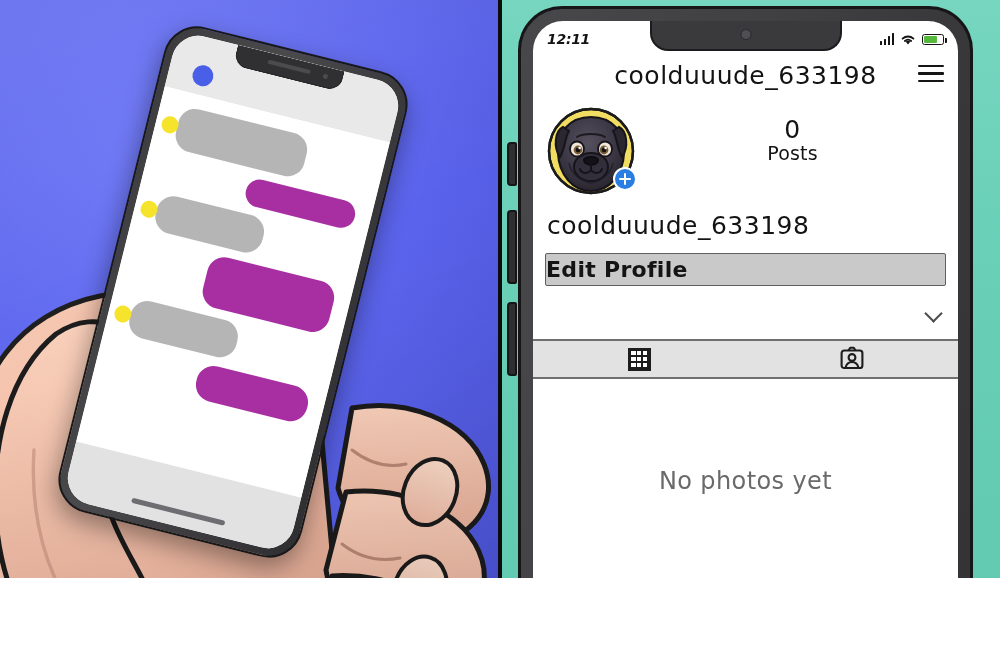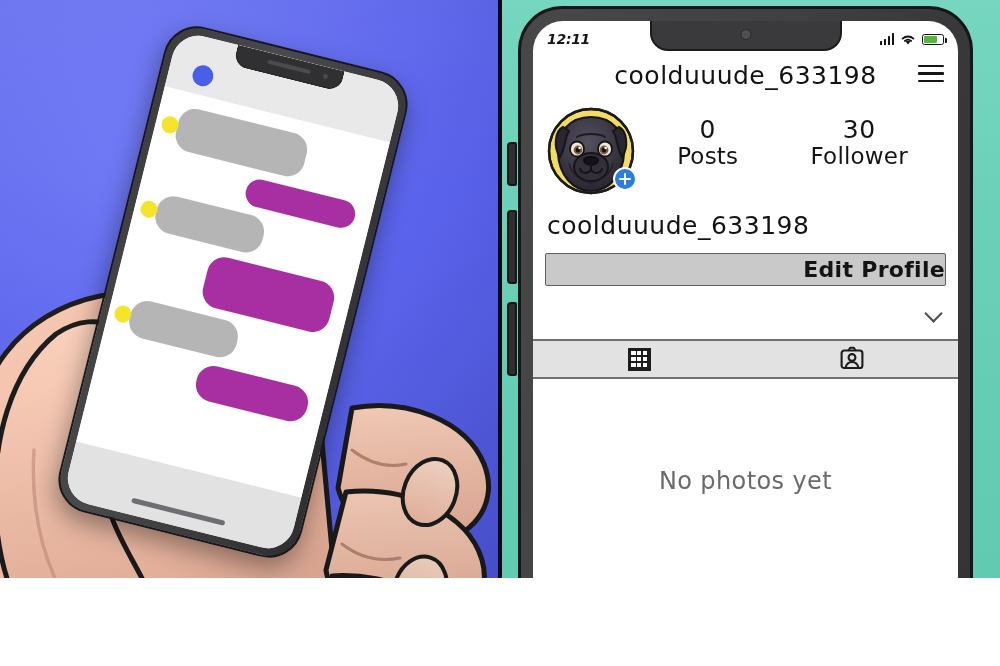--- a/index.html
+++ b/index.html
@@ -221,35 +221,35 @@
     flex:1; display:flex; justify-content:space-around; align-items:flex-start;
     padding-top:10px; padding-left:6px;
   }
   .stat{ text-align:center; }
   .stat .num{
     font-family:"DejaVu Sans", sans-serif;
     font-size:25px; color:#141414; line-height:1.05; letter-spacing:0.5px;
   }
   .stat .lbl{
     font-family:"DejaVu Sans", sans-serif;
-    font-size:23px; color:#141414; line-height:1.15; letter-spacing:0.2px;
+    font-size:19px; color:#141414; line-height:1.15; letter-spacing:0.2px;
   }
 
   .ig-name{
     position:absolute; left:14px; top:190px;
     font-family:"DejaVu Sans", sans-serif;
     font-size:25px; color:#131313; letter-spacing:0.5px;
   }
   .edit-btn{
     position:absolute; left:12px; right:12px; top:232px;
     height:33px;
     background:#c9c9c9;
     border:1.6px solid #5e5e5e;
     border-radius:2px;
-    display:flex;align-items:center;justify-content:flex-end;
+    display:flex;align-items:center;justify-content:flex-start;
     cursor:pointer;
   }
   .edit-btn span{
     font-family:"DejaVu Sans", sans-serif;
     font-size:22px; color:#141414; font-weight:600; letter-spacing:0.3px;
   }
   .chev-down{
     position:absolute; right:18px; top:286px;
     width:13px;height:13px;
     border-right:2.6px solid #4d4d4d; border-bottom:2.6px solid #4d4d4d;
@@ -479,24 +479,20 @@
               <circle cx="44" cy="44" r="42" fill="none" stroke="#1b1b1b" stroke-width="2.4"></circle>
             </svg>
             <div class="plus-badge"></div>
           </div>
 
           <div class="stats">
             <div class="stat">
               <div class="num">0</div>
               <div class="lbl">Posts</div>
             </div>
-            <div class="stat">
-              <div class="num">30</div>
-              <div class="lbl">Follower</div>
-            </div>
           </div>
         </div>
 
         <div class="ig-name">coolduuude_633198</div>
 
         <div class="edit-btn">
           <span>Edit Profile</span>
         </div>
 
         <div class="chev-down"></div>

